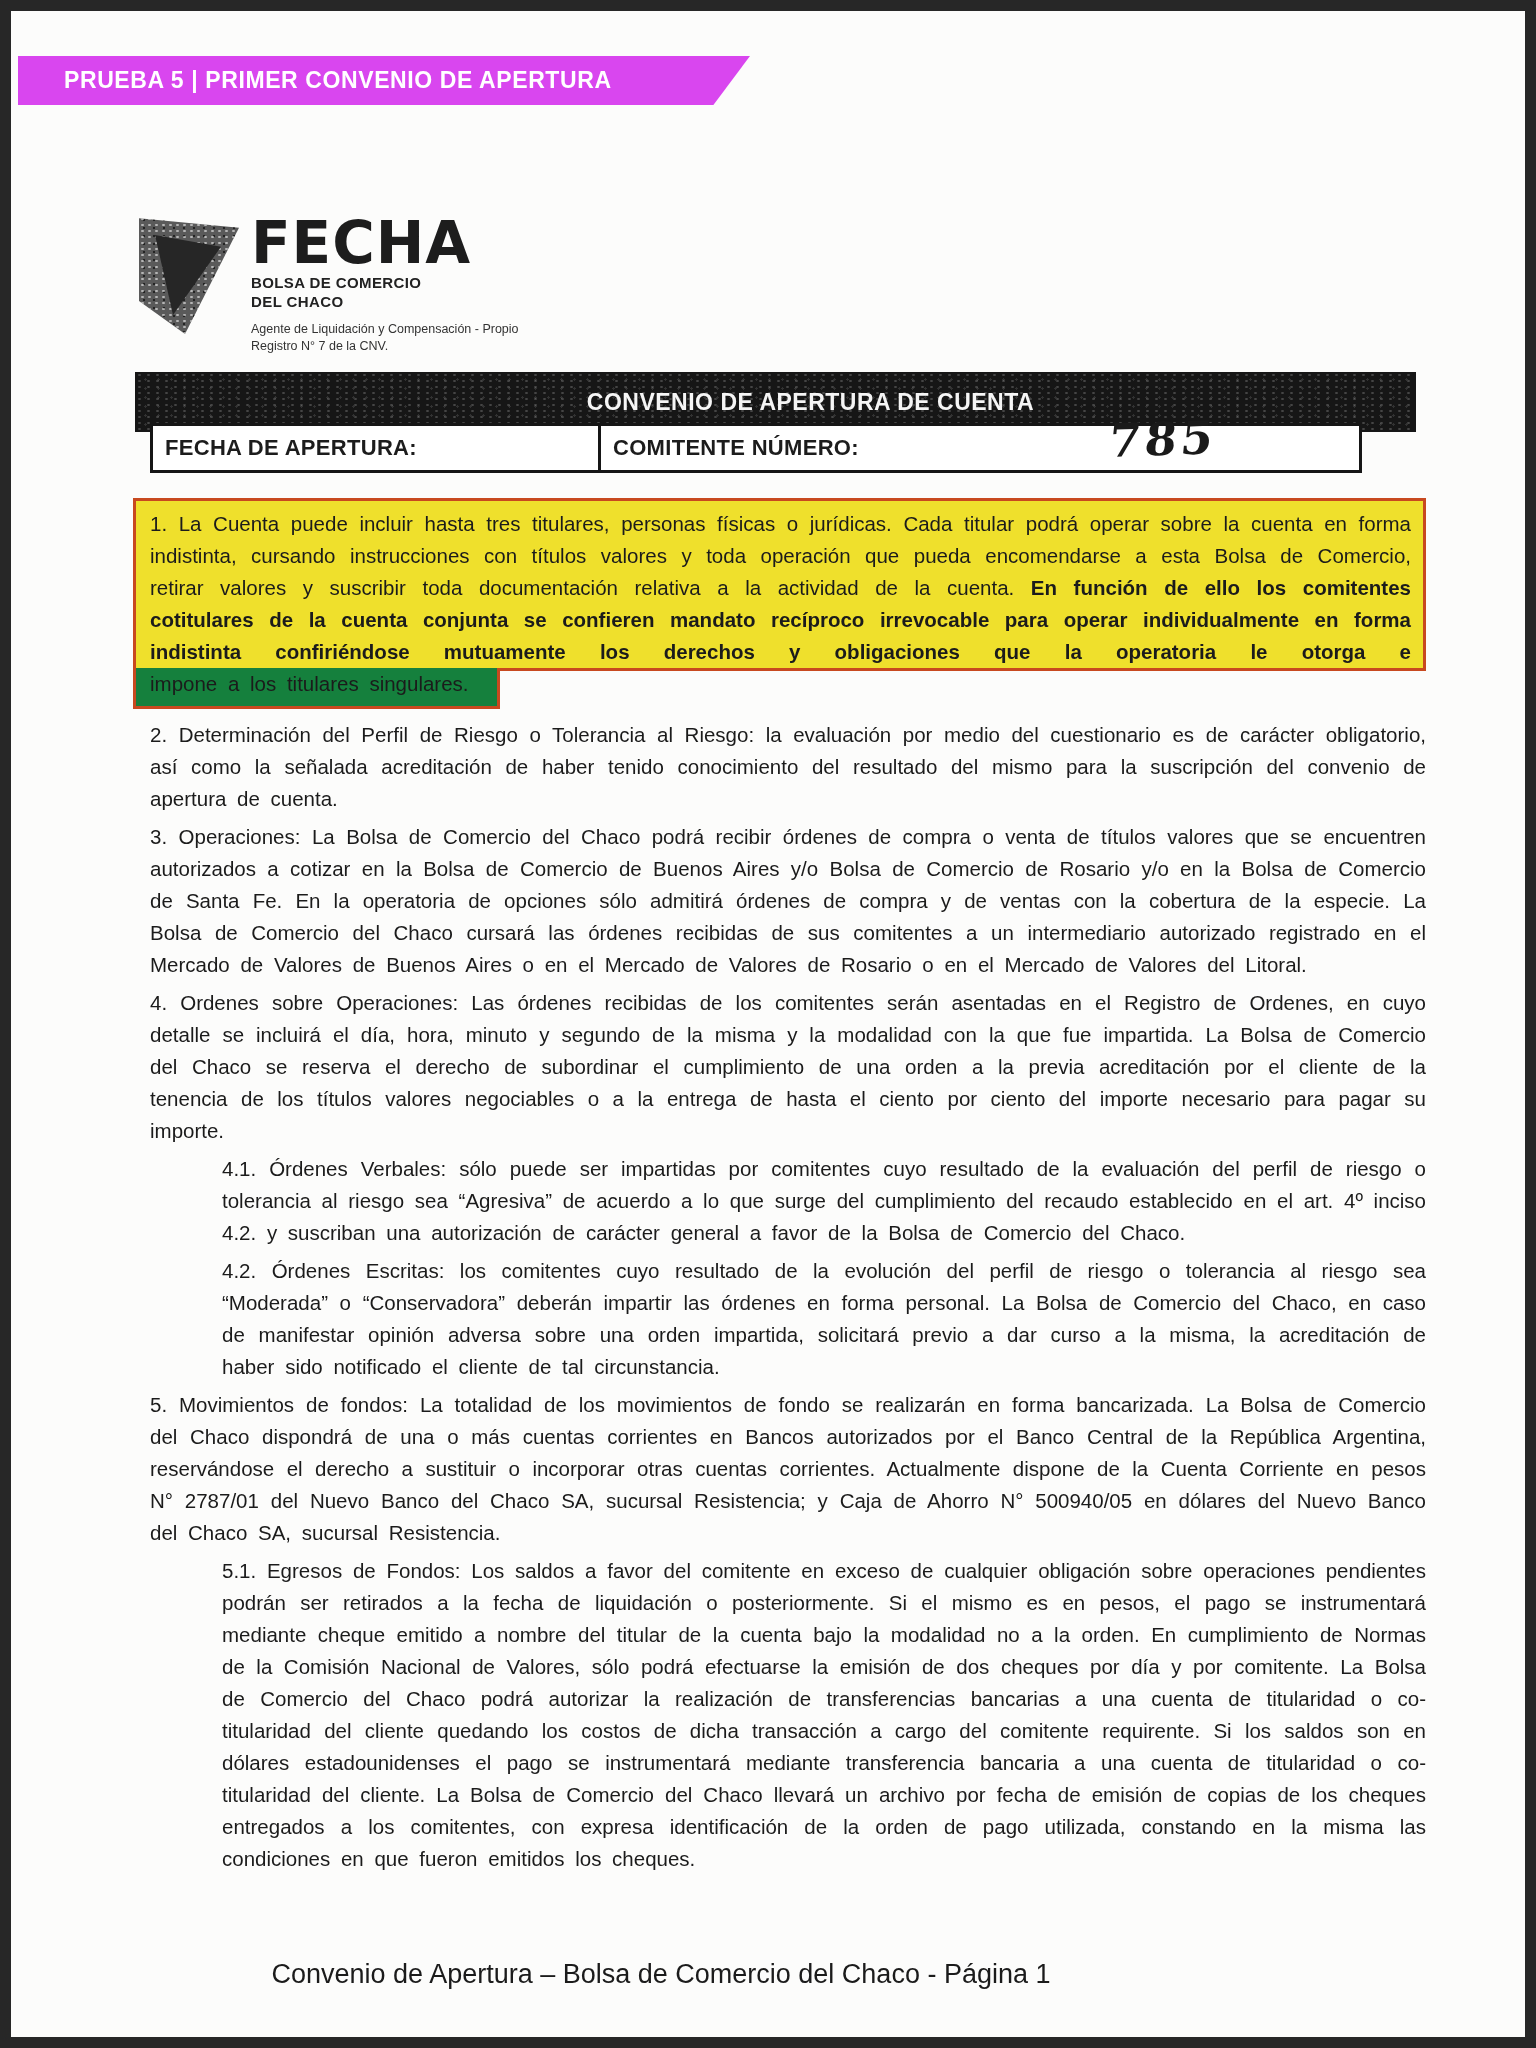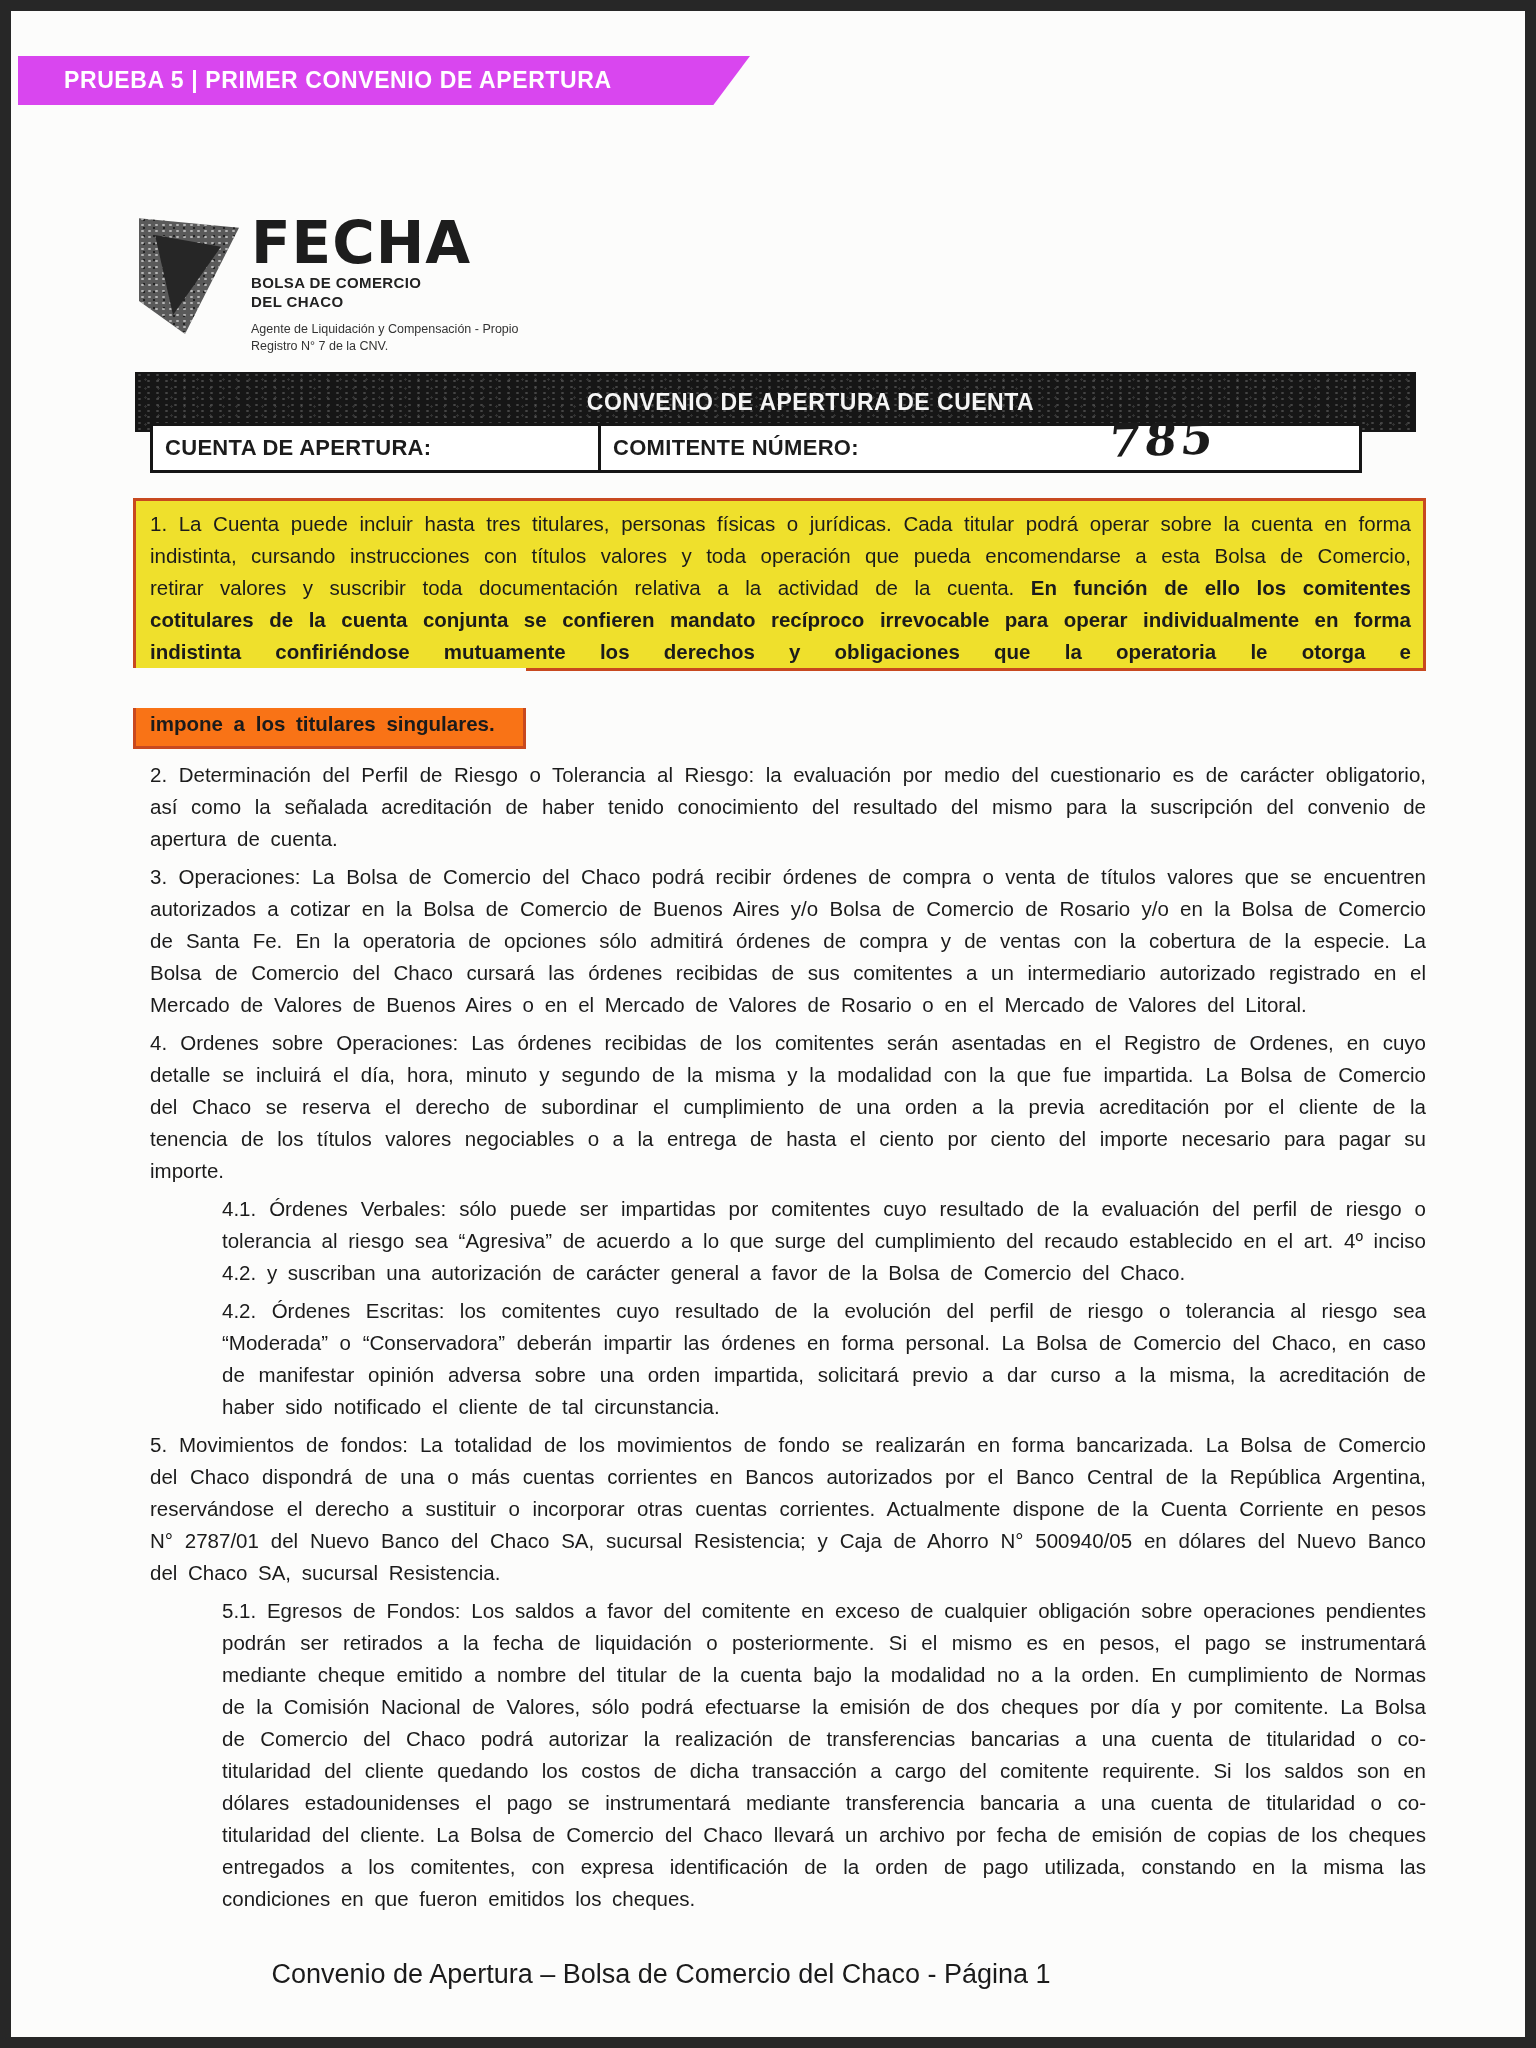--- a/index.html
+++ b/index.html
@@ -69,22 +69,22 @@
   .doc{position:absolute;left:122px;top:487px;width:1293px;}
   .doc-text{font-size:20.5px;line-height:32px;text-align:justify;word-spacing:5px;color:#1b1b1b;}
 
   
   .hl-top{
     background:#efe02c;border:3px solid #c8491f;border-bottom:none;
     padding:7px 12px 0 14px;text-align-last:justify;
   }
   .hl-row{display:flex;}
   .hl-tail{
-    background:#f97316;border:3px solid #c8491f;border-top:none;
-    padding:0 28px 6px 14px;font-weight:bold;white-space:nowrap;margin-top:40px;
+    background:#15803d;border:3px solid #c8491f;border-top:none;
+    padding:0 28px 6px 14px;font-weight:normal;white-space:nowrap;
   }
   .hl-rest{flex:1;border-top:3px solid #c8491f;}
   .bold{font-weight:bold;}
 
   .para{margin:6px 0 0 17px;}
   .para.first{margin-top:10px;}
   .para.indent{margin-left:89px;}
 
   .footer{
     position:absolute;left:122px;top:1948px;width:1056px;text-align:center;
@@ -116,21 +116,21 @@
       </div>
     </div>
   </div>
 
   <div class="title-bar">
     <span class="title-bar-text">CONVENIO DE APERTURA DE CUENTA</span>
   </div>
 
   <div class="fields-row">
     <div class="field-fecha">
-      <span class="field-label">CUENTA DE APERTURA:</span>
+      <span class="field-label">FECHA DE APERTURA:</span>
       <span></span>
     </div>
     <div class="field-comitente">
       <span class="field-label">COMITENTE NÚMERO:</span>
       <span class="hand-value">785</span>
     </div>
   </div>
 
   <div class="doc">
 

